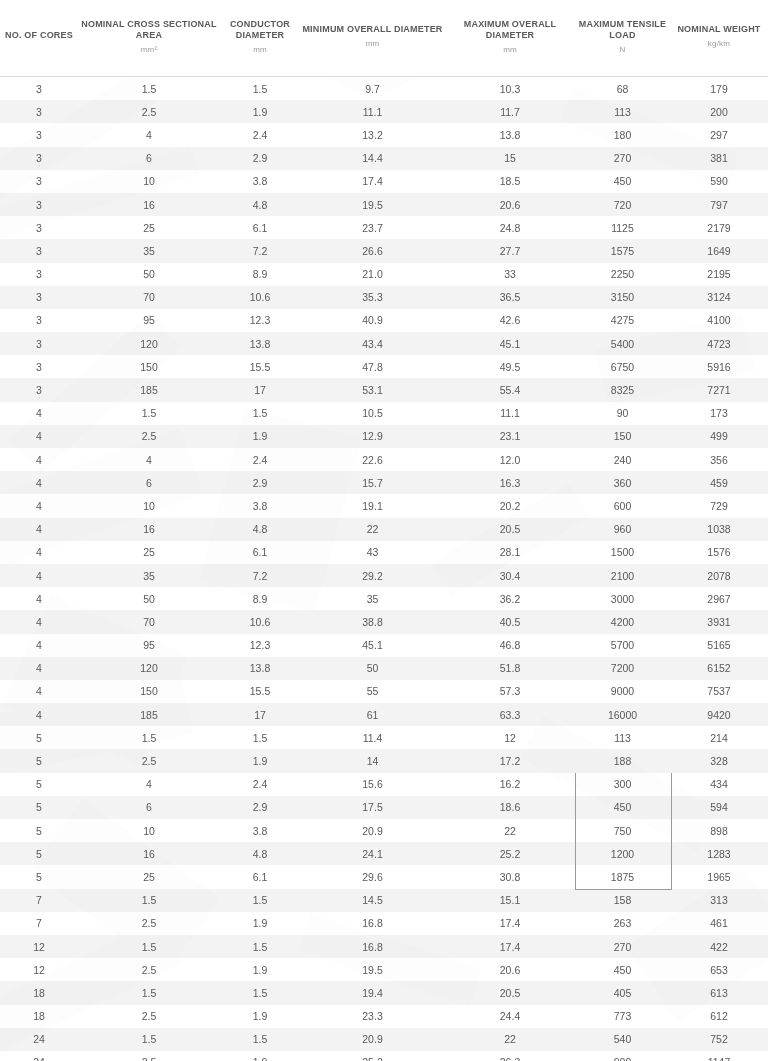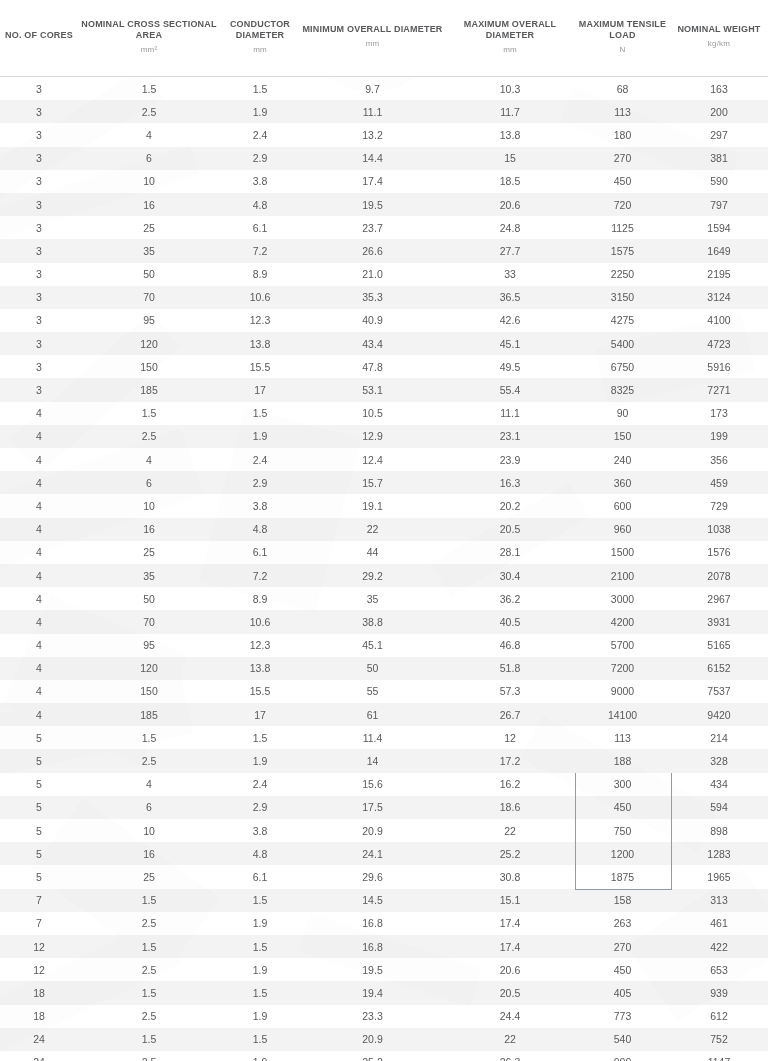--- a/index.html
+++ b/index.html
@@ -162,21 +162,21 @@
     </tr>
   </thead>
   <tbody id="spec-body">
       <tr class="odd">
         <td>3</td>
         <td>1.5</td>
         <td>1.5</td>
         <td>9.7</td>
         <td>10.3</td>
         <td>68</td>
-        <td>163</td>
+        <td>179</td>
       </tr>
       <tr class="even">
         <td>3</td>
         <td>2.5</td>
         <td>1.9</td>
         <td>11.1</td>
         <td>11.7</td>
         <td>113</td>
         <td>200</td>
       </tr>
@@ -216,21 +216,21 @@
         <td>720</td>
         <td>797</td>
       </tr>
       <tr class="odd">
         <td>3</td>
         <td>25</td>
         <td>6.1</td>
         <td>23.7</td>
         <td>24.8</td>
         <td>1125</td>
-        <td>1594</td>
+        <td>2179</td>
       </tr>
       <tr class="even">
         <td>3</td>
         <td>35</td>
         <td>7.2</td>
         <td>26.6</td>
         <td>27.7</td>
         <td>1575</td>
         <td>1649</td>
       </tr>
@@ -297,28 +297,28 @@
         <td>90</td>
         <td>173</td>
       </tr>
       <tr class="even">
         <td>4</td>
         <td>2.5</td>
         <td>1.9</td>
         <td>12.9</td>
         <td>23.1</td>
         <td>150</td>
-        <td>199</td>
+        <td>499</td>
       </tr>
       <tr class="odd">
         <td>4</td>
         <td>4</td>
         <td>2.4</td>
-        <td>12.4</td>
-        <td>23.9</td>
+        <td>22.6</td>
+        <td>12.0</td>
         <td>240</td>
         <td>356</td>
       </tr>
       <tr class="even">
         <td>4</td>
         <td>6</td>
         <td>2.9</td>
         <td>15.7</td>
         <td>16.3</td>
         <td>360</td>
@@ -339,21 +339,21 @@
         <td>4.8</td>
         <td>22</td>
         <td>20.5</td>
         <td>960</td>
         <td>1038</td>
       </tr>
       <tr class="odd">
         <td>4</td>
         <td>25</td>
         <td>6.1</td>
-        <td>44</td>
+        <td>43</td>
         <td>28.1</td>
         <td>1500</td>
         <td>1576</td>
       </tr>
       <tr class="even">
         <td>4</td>
         <td>35</td>
         <td>7.2</td>
         <td>29.2</td>
         <td>30.4</td>
@@ -403,22 +403,22 @@
         <td>55</td>
         <td>57.3</td>
         <td>9000</td>
         <td>7537</td>
       </tr>
       <tr class="even">
         <td>4</td>
         <td>185</td>
         <td>17</td>
         <td>61</td>
-        <td>26.7</td>
-        <td>14100</td>
+        <td>63.3</td>
+        <td>16000</td>
         <td>9420</td>
       </tr>
       <tr class="odd">
         <td>5</td>
         <td>1.5</td>
         <td>1.5</td>
         <td>11.4</td>
         <td>12</td>
         <td>113</td>
         <td>214</td>
@@ -513,21 +513,21 @@
         <td>450</td>
         <td>653</td>
       </tr>
       <tr class="even">
         <td>18</td>
         <td>1.5</td>
         <td>1.5</td>
         <td>19.4</td>
         <td>20.5</td>
         <td>405</td>
-        <td>939</td>
+        <td>613</td>
       </tr>
       <tr class="odd">
         <td>18</td>
         <td>2.5</td>
         <td>1.9</td>
         <td>23.3</td>
         <td>24.4</td>
         <td>773</td>
         <td>612</td>
       </tr>

